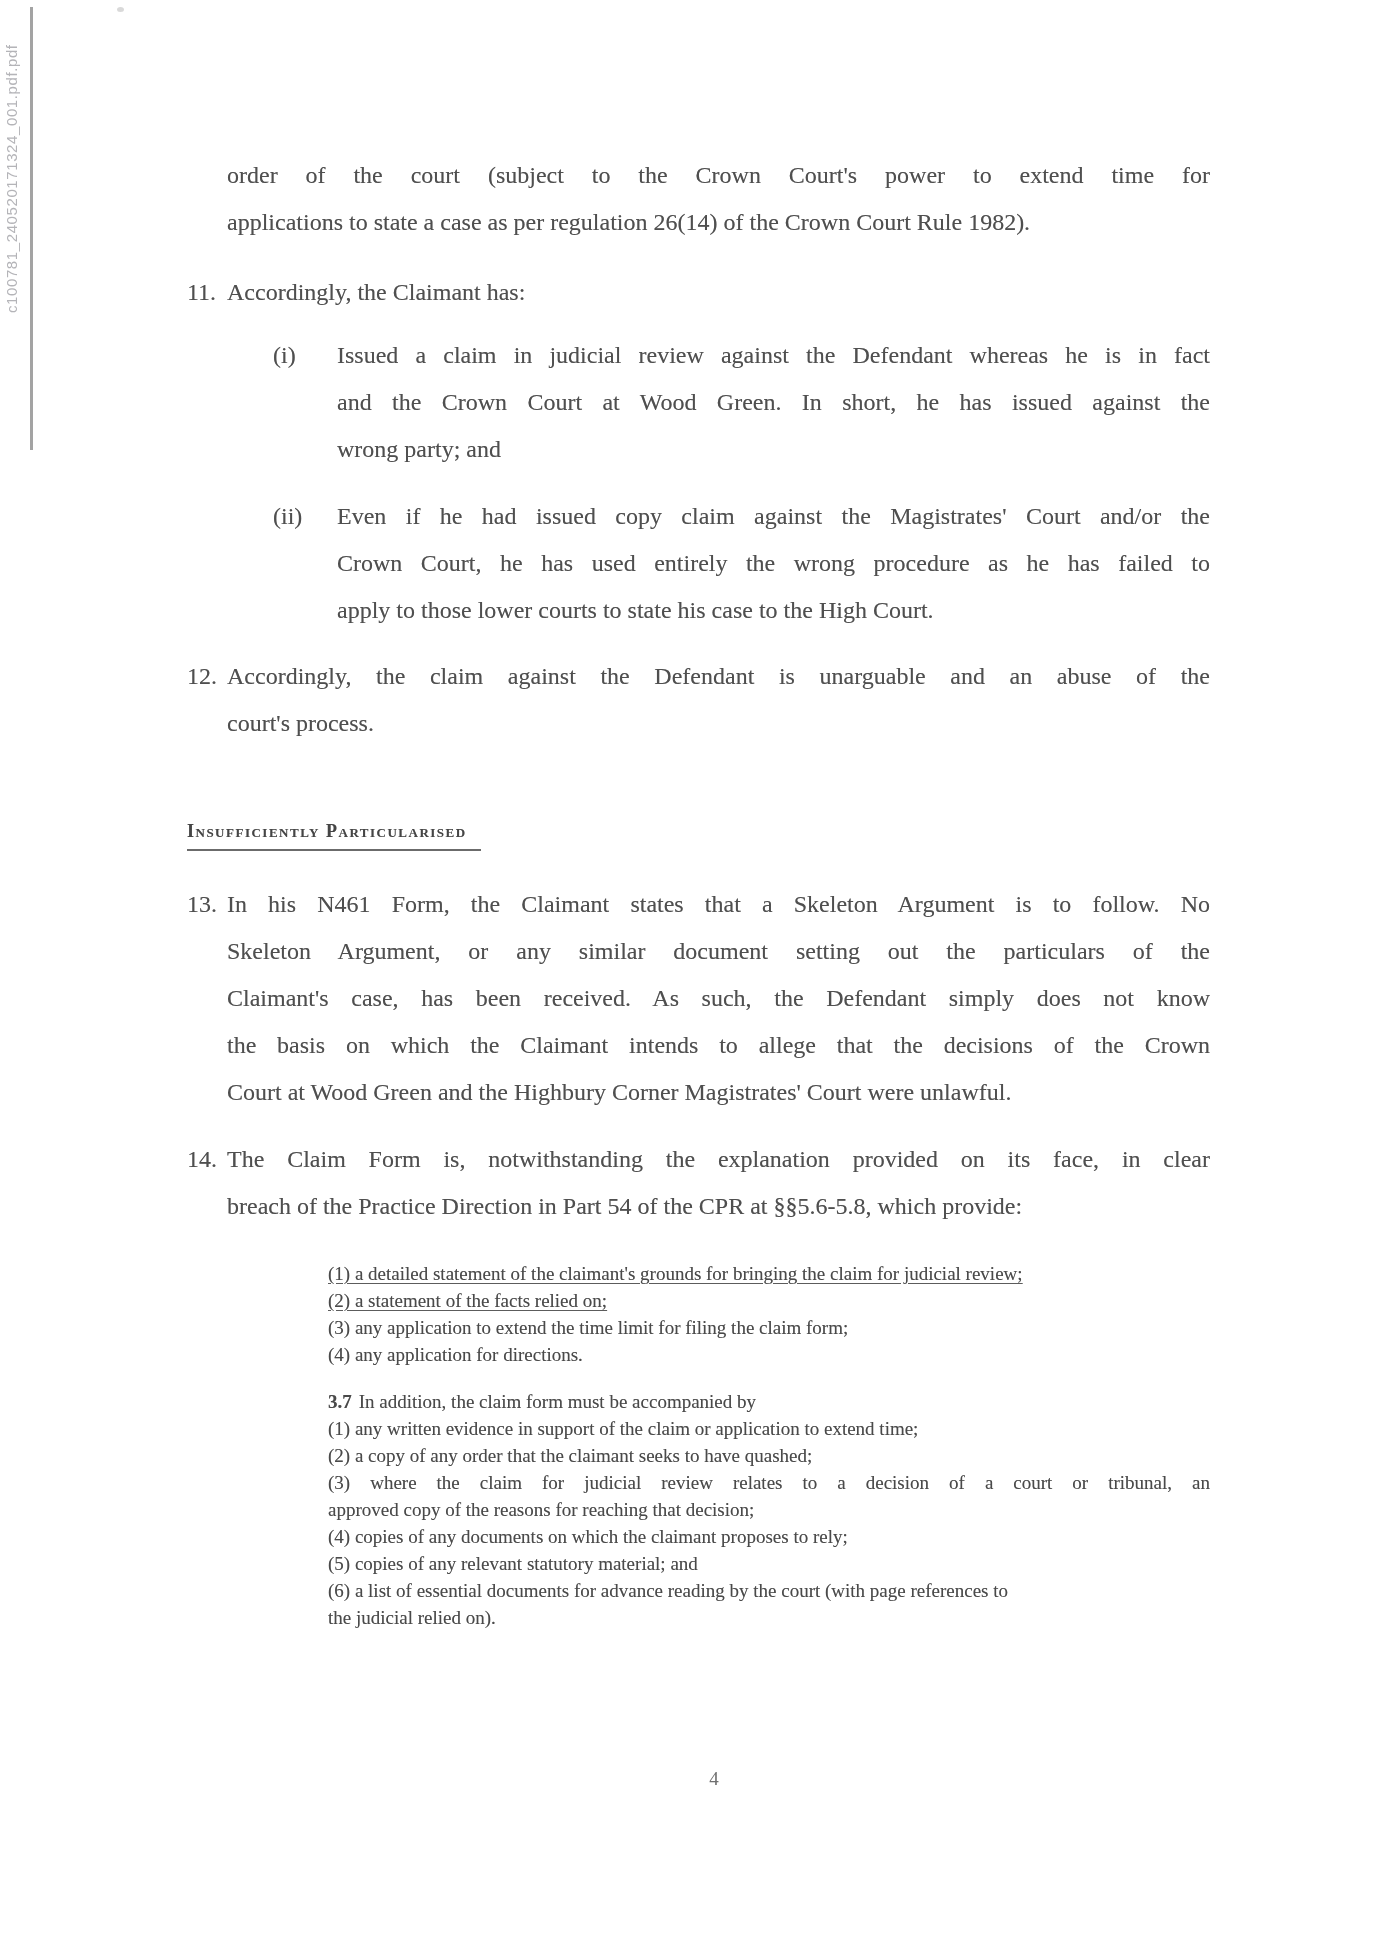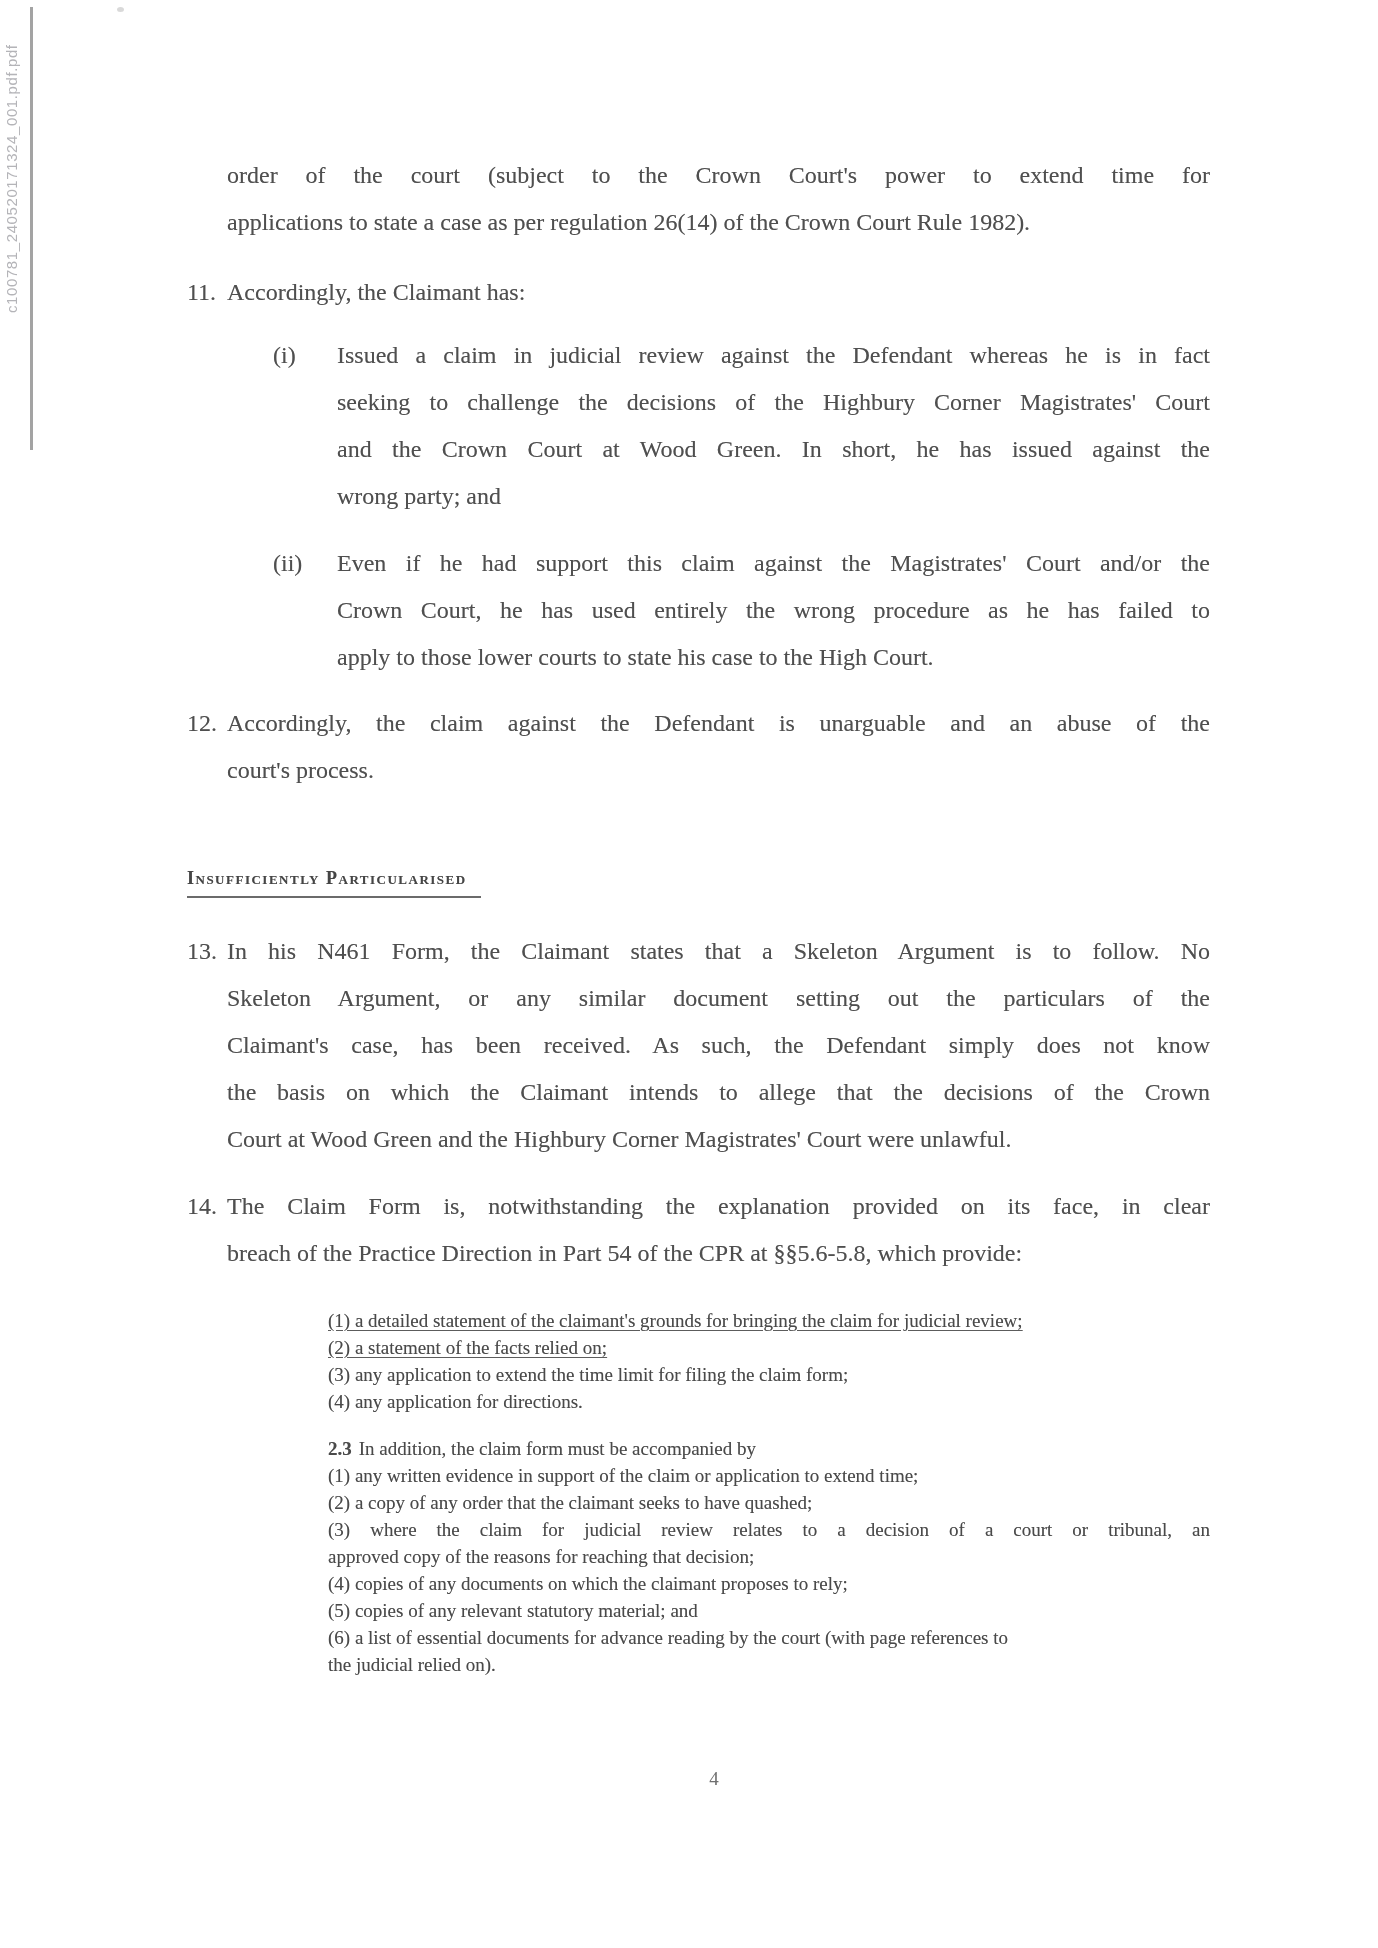--- a/index.html
+++ b/index.html
@@ -118,30 +118,29 @@
       <span class="pnum">11.</span>
       <div class="ptext">
         <div>Accordingly, the Claimant has:</div>
       </div>
     </div>
 
     <div class="para sub" id="item-i">
       <span class="pnum">(i)</span>
       <div class="ptext">
         <div class="jline">Issued a claim in judicial review against the Defendant whereas he is in fact</div>
-        <div class="jline">seeking to challenge the decisions of the Highbury Corner Magistrates' Court</div>
         <div class="jline">and the Crown Court at Wood Green. In short, he has issued against the</div>
         <div>wrong party; and</div>
       </div>
     </div>
 
     <div class="para sub" id="item-ii">
       <span class="pnum">(ii)</span>
       <div class="ptext">
-        <div class="jline">Even if he had support this claim against the Magistrates' Court and/or the</div>
+        <div class="jline">Even if he had issued copy claim against the Magistrates' Court and/or the</div>
         <div class="jline">Crown Court, he has used entirely the wrong procedure as he has failed to</div>
         <div>apply to those lower courts to state his case to the High Court.</div>
       </div>
     </div>
 
     <div class="para" id="para12">
       <span class="pnum">12.</span>
       <div class="ptext">
         <div class="jline">Accordingly, the claim against the Defendant is unarguable and an abuse of the</div>
         <div>court's process.</div>
@@ -173,21 +172,21 @@
 
     <div class="quote">
       <div class="qblock">
         <div class="uline">(1) a detailed statement of the claimant's grounds for bringing the claim for judicial review;</div>
         <div class="uline">(2) a statement of the facts relied on;</div>
         <div>(3) any application to extend the time limit for filing the claim form;</div>
         <div>(4) any application for directions.</div>
       </div>
       <div class="qblock qblock2">
         <div>
-          <span class="qnum">2.3</span><span>In addition, the claim form must be accompanied by</span>
+          <span class="qnum">3.7</span><span>In addition, the claim form must be accompanied by</span>
         </div>
         <div>(1) any written evidence in support of the claim or application to extend time;</div>
         <div>(2) a copy of any order that the claimant seeks to have quashed;</div>
         <div class="jline">(3) where the claim for judicial review relates to a decision of a court or tribunal, an</div>
         <div>approved copy of the reasons for reaching that decision;</div>
         <div>(4) copies of any documents on which the claimant proposes to rely;</div>
         <div>(5) copies of any relevant statutory material; and</div>
         <div>(6) a list of essential documents for advance reading by the court (with page references to</div>
         <div>the judicial relied on).</div>
       </div>

